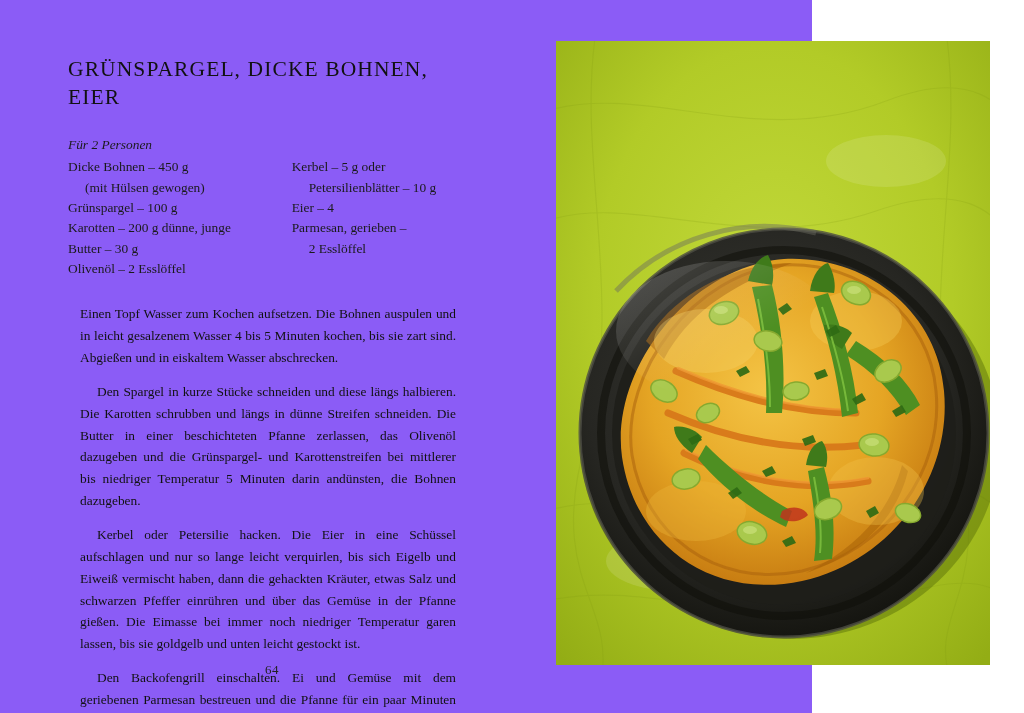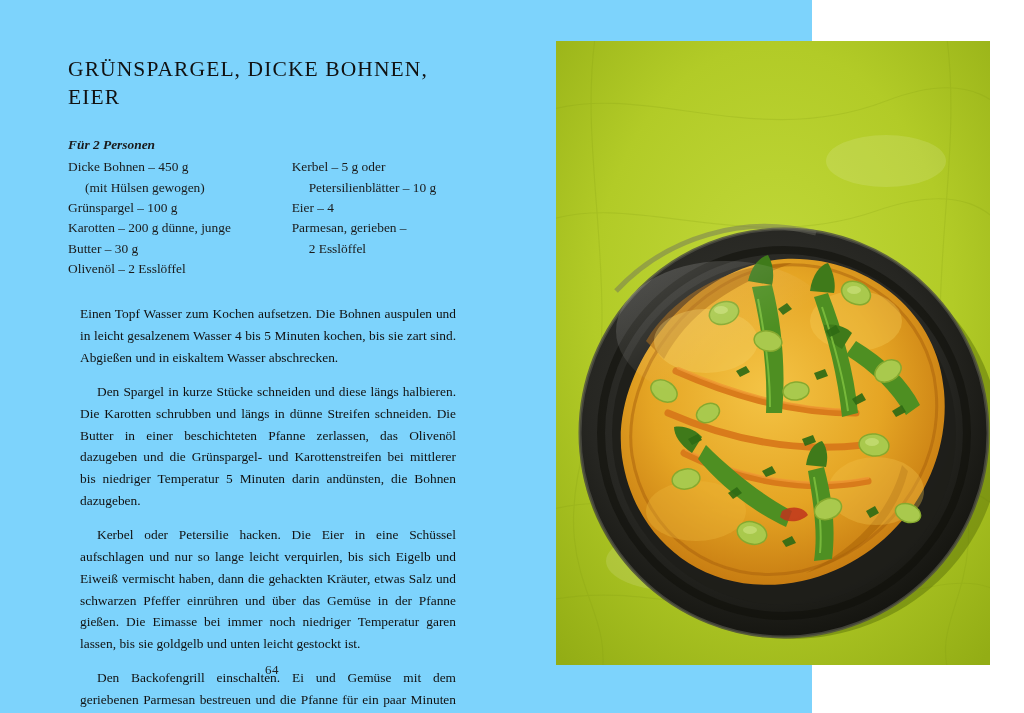--- a/index.html
+++ b/index.html
@@ -11,21 +11,21 @@
     width: 1024px;
     height: 713px;
     overflow: hidden;
     font-family: "Liberation Serif", serif;
     color: #1a1a1a;
   }
   .page {
     position: relative;
     width: 812px;
     height: 713px;
-    background: #7dd3fc;
+    background: #8b5cf6;
   }
 
   
   .text-col {
     position: absolute;
     left: 68px;
     top: 44px;
     width: 400px;
     height: 630px;
   }
@@ -47,21 +47,20 @@
     line-height: 1.5;
     margin-top: 32px;
     color: #111;
   }
 
   .serves {
     font-style: italic;
     font-size: 13.4px;
     margin-top: 24px;
     line-height: 1.5;
-    font-weight: bold;
   }
 
   .ingredients {
     margin-top: 2px;
     display: flex;
     width: 100%;
     font-size: 13.4px;
     line-height: 1.52;
     gap: 32px;
   }

